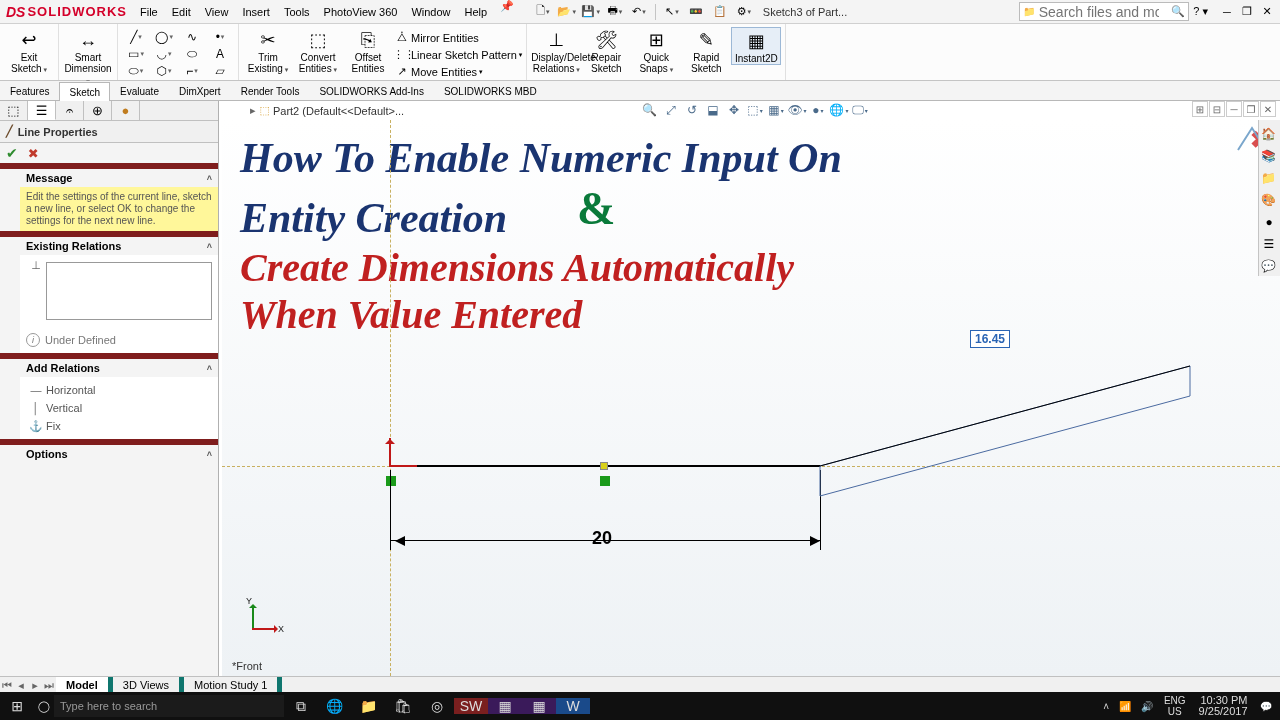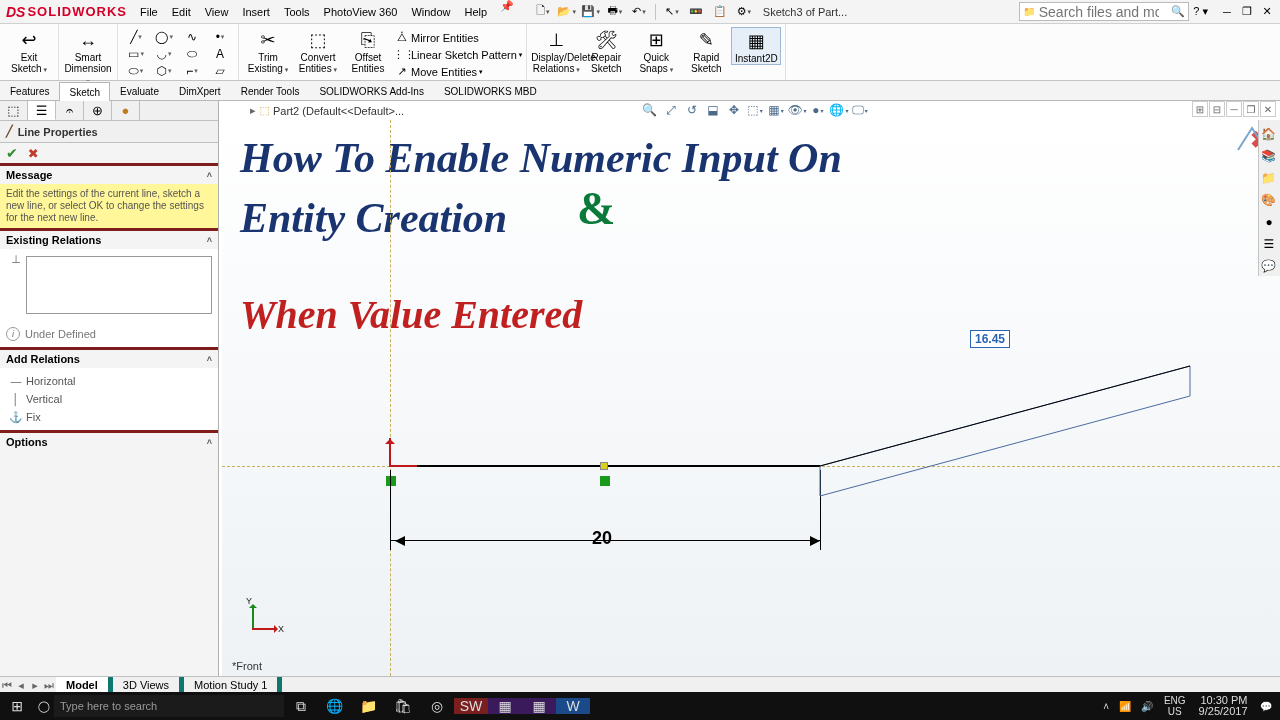--- a/index.html
+++ b/index.html
@@ -58,21 +58,21 @@
 
 .pm { position:absolute; left:0; top:101px; width:219px; bottom:44px; background:#f4f4f4; border-right:1px solid #b0b0b0; overflow:hidden; }
 .pm-tabs { height:20px; display:flex; background:#f0f0f0; border-bottom:1px solid #c0c0c0; }
 .pm-tabs .pt { width:28px; display:flex; align-items:center; justify-content:center; border-right:1px solid #c0c0c0; font-size:13px; cursor:pointer; }
 .pm-tabs .pt.sel { background:#fff; border-bottom:1px solid #fff; }
 .pm-title { height:22px; background:#f0f0f0; display:flex; align-items:center; padding:0 6px; font-size:12px; font-weight:bold; color:#333; border-bottom:1px solid #c0c0c0; }
 .pm-title .ic { margin-right:5px; color:#6b4a2a; }
 .pm-okcancel { height:20px; display:flex; align-items:center; gap:10px; padding:0 6px; }
 .pm-okcancel .ok { color:#2e8b2e; font-size:14px; cursor:pointer; }
 .pm-okcancel .cancel { color:#c0392b; font-size:13px; cursor:pointer; }
-.pm-section { border-top:3px solid #7f1d1d; }
+.pm-section { border-top:6px solid #7f1d1d;padding-left:20px; }
 .pm-sec-hd { height:18px; display:flex; align-items:center; justify-content:space-between; padding:0 6px; font-size:11px; font-weight:bold; background:#f4f4f4; cursor:pointer; }
 .pm-sec-hd .chev { font-size:9px; color:#555; }
 .pm-msg { background:#fff79a; padding:4px 6px; font-size:10px; color:#555; line-height:12px; }
 .pm-body { background:#fff; padding:4px 6px; }
 .pm-listbox { height:58px; background:#fff; border:1px solid #999; margin:3px 0; position:relative; }
 .pm-status { display:flex; align-items:center; font-size:10px; color:#777; padding:2px 0; }
 .pm-status .info { width:14px; height:14px; border:1px solid #999; border-radius:50%; display:inline-flex; align-items:center; justify-content:center; margin-right:5px; font-size:9px; font-style:italic; }
 .pm-rel-item { display:flex; align-items:center; height:18px; font-size:11px; color:#555; cursor:pointer; }
 .pm-rel-item .ic { width:20px; text-align:center; color:#666; }
 .pm-opt { display:flex; align-items:center; height:18px; font-size:11px; color:#555; }
@@ -375,20 +375,21 @@
   <div class="close-x">✖</div>
   <div class="conf-sketch">
     <svg width="36" height="34">
         <path d="M4 28 L18 6 L32 28" fill="none" stroke="#7aa6cc" stroke-width="2"></path>
       </svg>
   </div>
 
   <div class="headline hl1">How To Enable Numeric Input On</div>
   <div class="headline hl1b">Entity Creation</div>
   <div class="amp">&amp;</div>
+  <div class="headline hl2">Create Dimensions Automatically</div>
   <div class="headline hl3">When Value Entered</div>
 
   <div style="position:absolute;left:0;right:0;top:346px;border-top:1px dashed #c8b060"></div>
   <div style="position:absolute;top:0;bottom:0;left:168px;border-left:1px dashed #c8b060"></div>
 
   <div style="position:absolute;left:168px;top:345px;width:430px;height:2px;background:#000"></div>
   <div style="position:absolute;left:164px;top:356px;width:10px;height:10px;background:#1a9a1a"></div>
   <div style="position:absolute;left:378px;top:356px;width:10px;height:10px;background:#1a9a1a"></div>
   <div style="position:absolute;left:378px;top:342px;width:8px;height:8px;background:#d8d01a;border:1px solid #888"></div>
 

